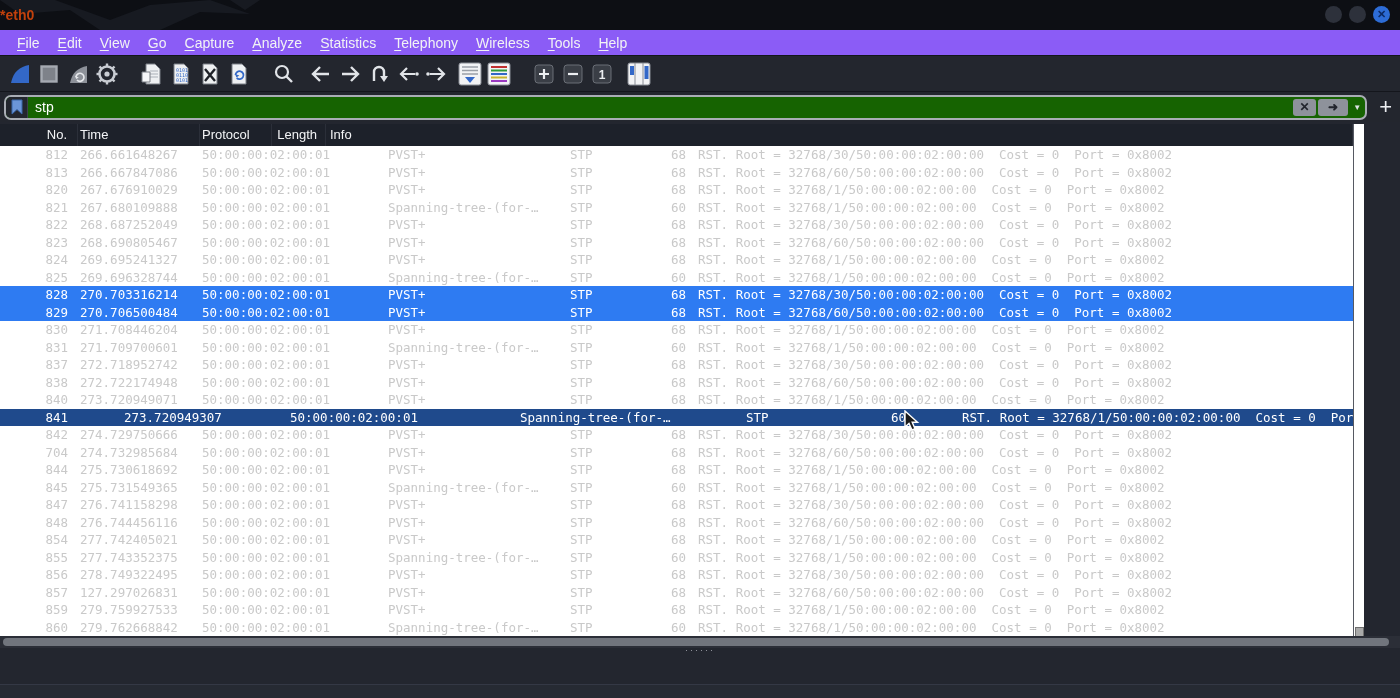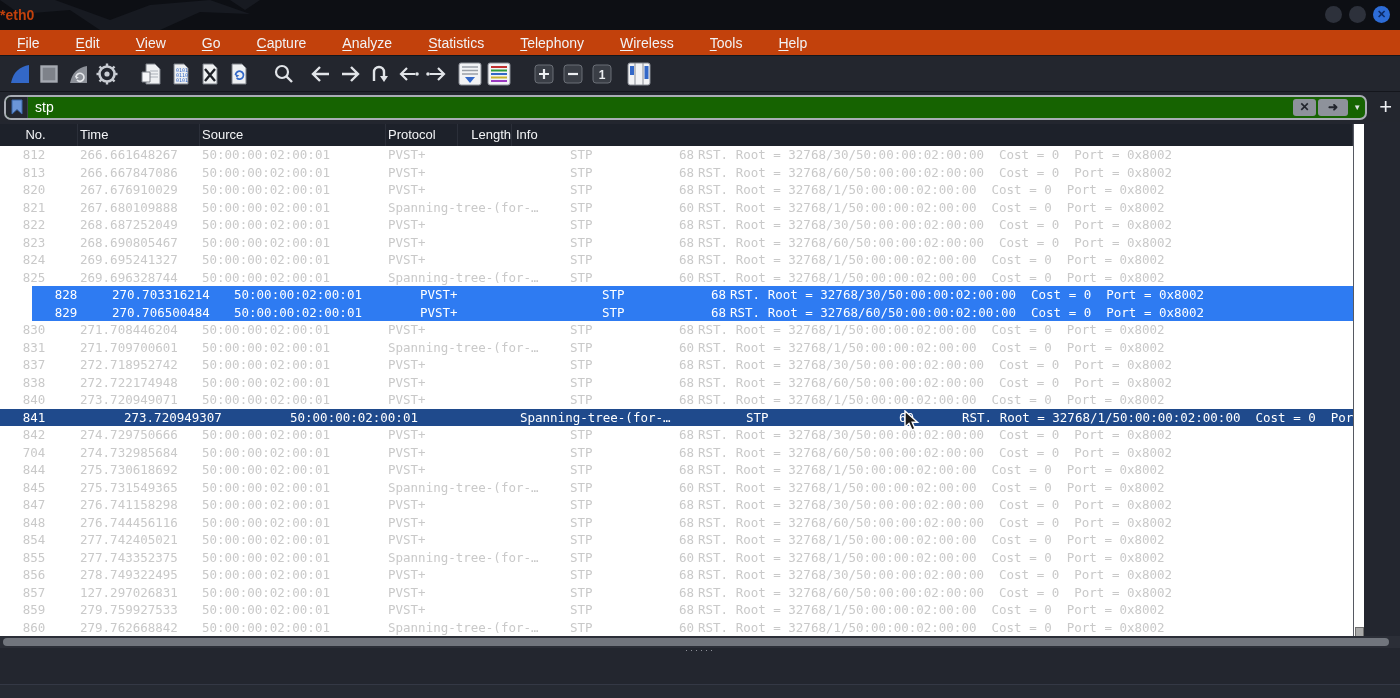--- a/index.html
+++ b/index.html
@@ -10,22 +10,22 @@
   }
   
   .titlebar { position:absolute; top:0; left:0; width:1400px; height:30px; background:#0d0f14; }
   .dragon { position:absolute; left:0; top:0; }
   .title-text { position:absolute; left:0; right:0; top:0; height:36px; line-height:30px; text-align:left;
     color:#c2410c; font-size:14px; font-weight:bold; }
   .win-controls { position:absolute; right:10px; top:6px; display:flex; gap:7px; }
   .win-btn { width:17px; height:17px; border-radius:50%; background:#2d313b; }
   .win-btn.close { background:#2d6cd6; color:#0c2a66; font-size:11px; font-weight:bold; text-align:center; line-height:16px; }
   
-  .menubar { position:absolute; top:30px; left:0; width:1400px; height:26px; background:#c2410c;
-    border-bottom:1px solid #14161c; display:flex; align-items:center; padding-left:8px;gap:18px; }
+  .menubar { position:absolute; top:30px; left:0; width:1400px; height:26px; background:#8b5cf6;
+    border-bottom:1px solid #14161c; display:flex; align-items:center; padding-left:8px; }
   .menu-item { color:#f2f3f5; font-size:14px; padding:2px 9px; cursor:default; }
   .menu-item u { text-underline-offset:2px; }
   
   .toolbar { position:absolute; top:56px; left:0; width:1400px; height:36px; background:#23262e;
     border-bottom:1px solid #14161c; display:flex; align-items:center; padding-left:5px; }
   .tb-icon { width:27px; height:27px; display:flex; align-items:center; justify-content:center;
     color:#e1e4e8; font-size:17px; margin:0 1px; }
   .tb-gap { display:inline-block; height:1px; }
   
   .filterbar { position:absolute; top:92px; left:0; width:1400px; height:30px; background:#23262e;
@@ -39,29 +39,29 @@
   .filter-btn.apply { width:30px; }
   .filter-caret { width:16px; display:flex; align-items:center; justify-content:center; color:#dfe2e6; font-size:8px; }
   .filter-add { color:#eceef1; font-size:22px; font-weight:400; margin-left:12px; line-height:22px; }
   
   .list-header { position:absolute; top:124px; left:0; width:1353px; height:22px; background:#1d212a;
     display:flex; color:#f3f4f6; font-size:13px; }
   .hcell { line-height:22px; padding-left:4px; border-right:1px solid #2b2f39; overflow:hidden; white-space:nowrap; }
   .rows { position:absolute; top:146px; left:0; width:1353px; height:502px; background:#ffffff; overflow:hidden; }
   .prow { display:flex; height:17.5px; font-family:"DejaVu Sans Mono", monospace; font-size:12.5px;
     line-height:17.5px; color:#c9c9c9; white-space:pre; }
-  .prow.selected { background:#2e7bf2; color:#ffffff;margin-left:32px; }
+  .prow.selected { background:#2e7bf2; color:#ffffff; }
   .prow.focused { background:#1f4a8c; color:#ffffff;gap:44px; }
   .pcell { overflow:hidden; }
-  .c0 { width:78px;  text-align:center; padding-right:10px; }
+  .c0 { width:78px;  text-align:right; padding-right:10px; }
   .c1 { width:122px; padding-left:2px; }
   .c2 { width:186px; padding-left:2px; }
   .c3 { width:182px; padding-left:2px; }
   .c4 { width:72px;  padding-left:2px; }
-  .c5 { width:54px;  text-align:right; padding-right:0; }
+  .c5 { width:54px;  text-align:right; padding-right:8px; }
   .c6 { flex:1; padding-left:4px; }
   
   .vscroll { position:absolute; left:1353px; top:124px; width:11px; height:524px; background:#ffffff; border-left:1px solid #565962; }
   .vthumb { position:absolute; left:1px; bottom:5px; width:9px; height:16px; background:#a9a9a9; border:1px solid #6f6f6f; }
   .right-strip { position:absolute; left:1364px; top:122px; width:36px; height:526px; background:#23262f; }
   .hscroll { position:absolute; top:636px; left:0; width:1400px; height:12px; background:#2b2e37; }
   .hthumb { position:absolute; top:2px; left:3px; width:1386px; height:8px; background:#71757d; border-radius:4px; }
   .splitter { position:absolute; top:648px; left:0; width:1400px; height:5px; background:#23262f;
     text-align:center; color:#9da0a8; font-size:9px; line-height:4px; letter-spacing:2px; }
   .empty-pane { position:absolute; top:653px; left:0; width:1400px; height:31px; background:#23262f; }
@@ -257,21 +257,20 @@
     <div class="filter-btn">✕</div>
     <div class="filter-btn apply">➜</div>
     <div class="filter-caret">▼</div>
   </div>
   <div class="filter-add">+</div>
 </div>
 
 <div class="list-header">
     <div class="hcell c0">No.</div>
     <div class="hcell c1">Time</div>
-    <div class="hcell c2">Source</div>
     <div class="hcell c4">Protocol</div>
     <div class="hcell c5">Length</div>
     <div class="hcell c6">Info</div>
   </div>
 <div class="rows">
     <div class="prow normal"><div class="pcell c0">812</div><div class="pcell c1">266.661648267</div><div class="pcell c2">50:00:00:02:00:01</div><div class="pcell c3">PVST+</div><div class="pcell c4">STP</div><div class="pcell c5">68</div><div class="pcell c6">RST. Root = 32768/30/50:00:00:02:00:00  Cost = 0  Port = 0x8002</div></div>
     <div class="prow normal"><div class="pcell c0">813</div><div class="pcell c1">266.667847086</div><div class="pcell c2">50:00:00:02:00:01</div><div class="pcell c3">PVST+</div><div class="pcell c4">STP</div><div class="pcell c5">68</div><div class="pcell c6">RST. Root = 32768/60/50:00:00:02:00:00  Cost = 0  Port = 0x8002</div></div>
     <div class="prow normal"><div class="pcell c0">820</div><div class="pcell c1">267.676910029</div><div class="pcell c2">50:00:00:02:00:01</div><div class="pcell c3">PVST+</div><div class="pcell c4">STP</div><div class="pcell c5">68</div><div class="pcell c6">RST. Root = 32768/1/50:00:00:02:00:00  Cost = 0  Port = 0x8002</div></div>
     <div class="prow normal"><div class="pcell c0">821</div><div class="pcell c1">267.680109888</div><div class="pcell c2">50:00:00:02:00:01</div><div class="pcell c3">Spanning-tree-(for-…</div><div class="pcell c4">STP</div><div class="pcell c5">60</div><div class="pcell c6">RST. Root = 32768/1/50:00:00:02:00:00  Cost = 0  Port = 0x8002</div></div>
     <div class="prow normal"><div class="pcell c0">822</div><div class="pcell c1">268.687252049</div><div class="pcell c2">50:00:00:02:00:01</div><div class="pcell c3">PVST+</div><div class="pcell c4">STP</div><div class="pcell c5">68</div><div class="pcell c6">RST. Root = 32768/30/50:00:00:02:00:00  Cost = 0  Port = 0x8002</div></div>

